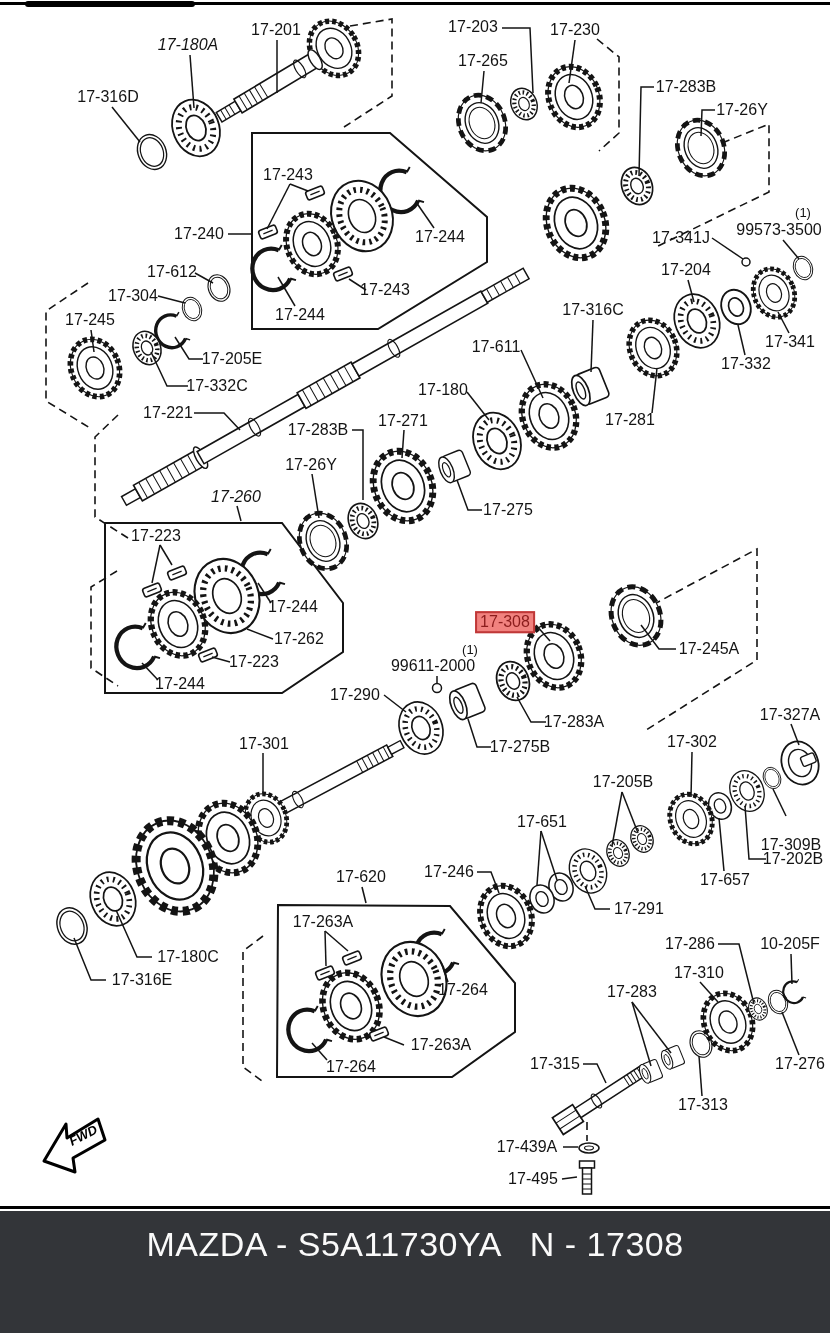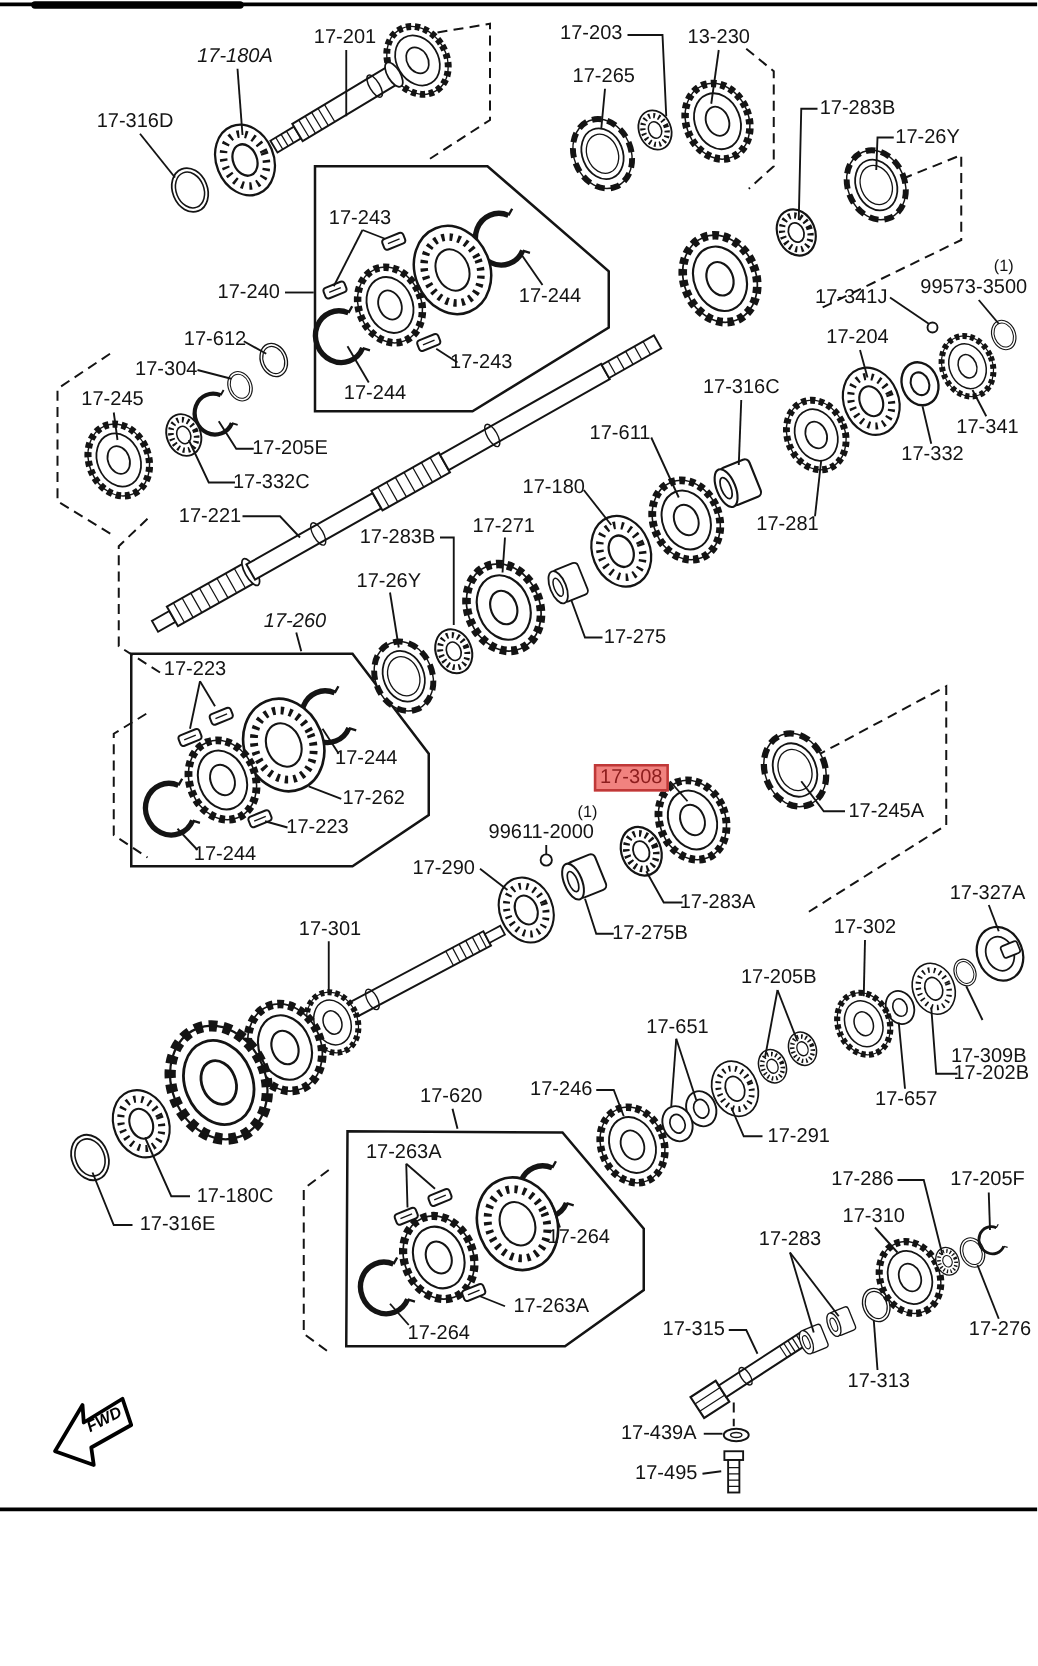--- a/index.html
+++ b/index.html
@@ -322,21 +322,21 @@
       <polygon points="44,1161 66,1124 67,1138 98,1119 105,1140 73,1158 75,1172" fill="#fff" stroke="#000" stroke-width="3" stroke-linejoin="round"></polygon>
       <text x="0" y="0" transform="translate(72,1146) rotate(-27)" font-family="Liberation Sans, sans-serif" font-size="13" font-weight="bold" font-style="italic" fill="#000">FWD</text>
     </g>
   </svg>
 
   <div id="labels">
       <div class="lbl" style="left: 188px; top: 45px; font-style: italic;">17-180A</div>
       <div class="lbl" style="left: 276px; top: 30px;">17-201</div>
       <div class="lbl" style="left: 108px; top: 97px;">17-316D</div>
       <div class="lbl" style="left: 473px; top: 27px;">17-203</div>
-      <div class="lbl" style="left: 575px; top: 30px;">13-230</div>
+      <div class="lbl" style="left: 575px; top: 30px;">17-230</div>
       <div class="lbl" style="left: 483px; top: 61px;">17-265</div>
       <div class="lbl" style="left: 686px; top: 87px;">17-283B</div>
       <div class="lbl" style="left: 742px; top: 110px;">17-26Y</div>
       <div class="lbl sm" style="left: 803px; top: 213px;">(1)</div>
       <div class="lbl" style="left: 779px; top: 230px;">99573-3500</div>
       <div class="lbl" style="left: 681px; top: 238px;">17-341J</div>
       <div class="lbl" style="left: 686px; top: 270px;">17-204</div>
       <div class="lbl" style="left: 199px; top: 234px;">17-240</div>
       <div class="lbl" style="left: 288px; top: 175px;">17-243</div>
       <div class="lbl" style="left: 440px; top: 237px;">17-244</div>
@@ -377,29 +377,32 @@
       <div class="lbl" style="left: 623px; top: 782px;">17-205B</div>
       <div class="lbl" style="left: 542px; top: 822px;">17-651</div>
       <div class="lbl" style="left: 791px; top: 825px; margin-top: 20px;">17-309B</div>
       <div class="lbl" style="left: 793px; top: 859px;">17-202B</div>
       <div class="lbl" style="left: 449px; top: 872px;">17-246</div>
       <div class="lbl" style="left: 725px; top: 880px;">17-657</div>
       <div class="lbl" style="left: 361px; top: 877px;">17-620</div>
       <div class="lbl" style="left: 639px; top: 909px;">17-291</div>
       <div class="lbl" style="left: 323px; top: 922px;">17-263A</div>
       <div class="lbl" style="left: 690px; top: 944px;">17-286</div>
-      <div class="lbl" style="left: 790px; top: 944px;">17-205F</div>
+      <div class="lbl" style="left: 790px; top: 944px;">10-205F</div>
       <div class="lbl" style="left: 188px; top: 957px;">17-180C</div>
       <div class="lbl" style="left: 699px; top: 973px;">17-310</div>
       <div class="lbl" style="left: 142px; top: 980px;">17-316E</div>
       <div class="lbl" style="left: 463px; top: 990px;">17-264</div>
       <div class="lbl" style="left: 632px; top: 992px;">17-283</div>
       <div class="lbl" style="left: 441px; top: 1045px;">17-263A</div>
       <div class="lbl" style="left: 555px; top: 1064px;">17-315</div>
       <div class="lbl" style="left: 800px; top: 1064px;">17-276</div>
       <div class="lbl" style="left: 351px; top: 1067px;">17-264</div>
       <div class="lbl" style="left: 703px; top: 1105px;">17-313</div>
       <div class="lbl" style="left: 527px; top: 1147px;">17-439A</div>
       <div class="lbl" style="left: 533px; top: 1179px;">17-495</div>
     </div>
 
   <div id="sepline"></div>
+  <div id="footer">
+    <span>MAZDA - S5A11730YA   N - 17308</span>
+  </div>
 </div>
 
 </body></html>

